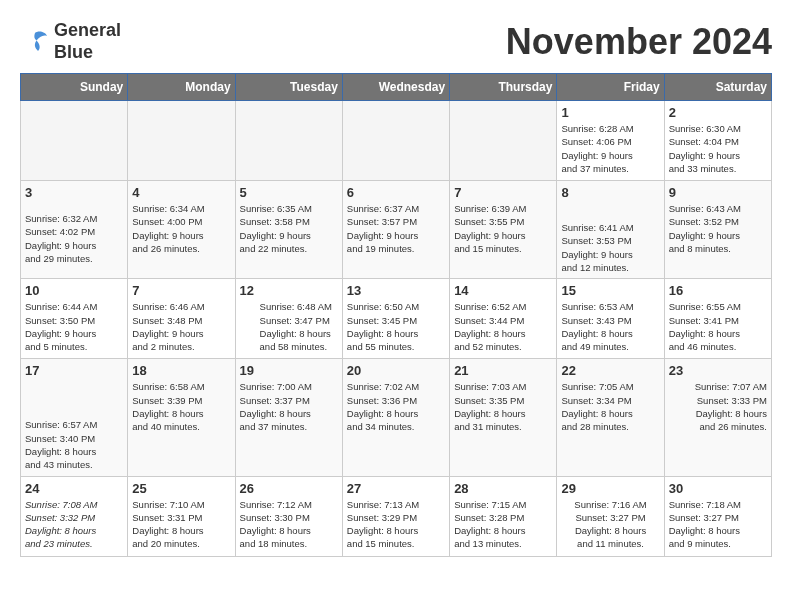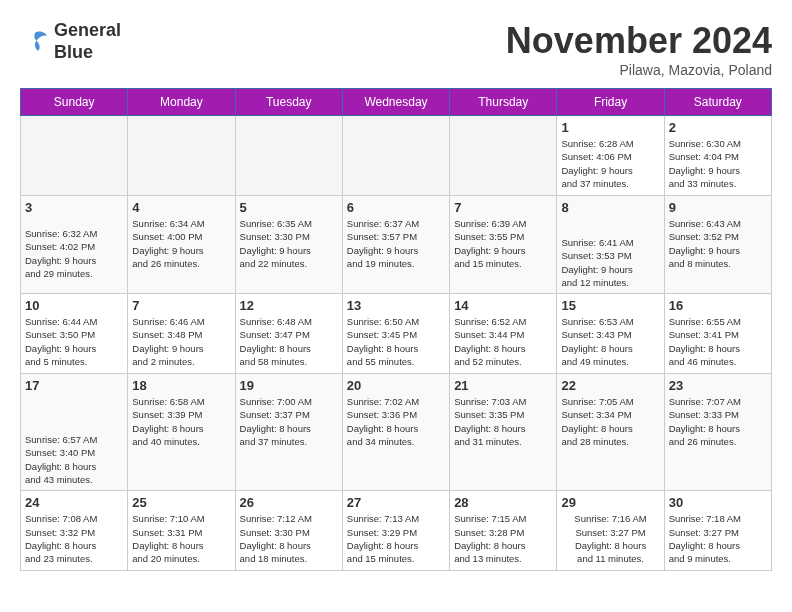--- a/index.html
+++ b/index.html
@@ -6,21 +6,21 @@
     body {
       font-family: Arial, sans-serif;
       background: #fff;
       width: 792px;
       min-height: 612px;
       padding: 20px;
     }
     .header {
       display: flex;
       justify-content: space-between;
-      align-items: flex-start;
+      align-items: flex-end;
       margin-bottom: 10px;
     }
     .logo {
       display: flex;
       align-items: center;
       gap: 4px;
     }
     .logo-text {
       font-size: 18px;
       font-weight: bold;
@@ -42,26 +42,26 @@
     .location {
       font-size: 14px;
       color: #555;
     }
     table {
       width: 100%;
       border-collapse: collapse;
       table-layout: fixed;
     }
     th {
-      background: #a21caf;
+      background: #737373;
       color: #fff;
       font-size: 12px;
-      font-weight: normal;
+      font-weight: bold;
       padding: 6px 4px;
-      text-align: center;
+      text-align: right;
       border: 1px solid #3a6aaa;
     }
     td {
       border: 1px solid #ccc;
       vertical-align: top;
       padding: 4px;
       height: 80px;
       background: #fff;
     }
     td.empty {
@@ -91,21 +91,20 @@
       <path d="M20 8 C24 4, 34 6, 36 12 C30 10, 26 14, 22 18 C20 16, 18 14, 20 8Z" fill="#4a90d9"></path>
       <path d="M22 18 C26 22, 28 28, 24 32 C20 28, 18 24, 22 18Z" fill="#4a90d9"></path>
     </svg>
     <div class="logo-text">
       <div>General</div>
       <div>Blue</div>
     </div>
   </div>
   <div class="title-block">
     <div class="month-title">November 2024</div>
-    <div class="location">Pilawa, Mazovia, Poland</div>
   </div>
 </div>
 
 <table>
   <thead>
     <tr>
     <th>Sunday</th>
         <th>Monday</th>
         <th>Tuesday</th>
         <th>Wednesday</th>
@@ -147,21 +146,21 @@
         <td>
           <div class="day-num">4</div>
           <div class="day-info" style="white-space: pre-line;">Sunrise: 6:34 AM
 Sunset: 4:00 PM
 Daylight: 9 hours
 and 26 minutes.</div>
         </td>
         <td>
           <div class="day-num">5</div>
           <div class="day-info" style="white-space: pre-line;">Sunrise: 6:35 AM
-Sunset: 3:30 PM
+Sunset: 3:58 PM
 Daylight: 9 hours
 and 22 minutes.</div>
         </td>
         <td>
           <div class="day-num">6</div>
           <div class="day-info" style="white-space: pre-line;">Sunrise: 6:37 AM
 Sunset: 3:57 PM
 Daylight: 9 hours
 and 19 minutes.</div>
         </td>
@@ -197,21 +196,21 @@
         </td>
         <td>
           <div class="day-num">7</div>
           <div class="day-info" style="white-space: pre-line;">Sunrise: 6:46 AM
 Sunset: 3:48 PM
 Daylight: 9 hours
 and 2 minutes.</div>
         </td>
         <td>
           <div class="day-num">12</div>
-          <div class="day-info" style="white-space: pre-line;">Sunrise: 6:48 AM
+          <div class="day-info" style="white-space: pre-line; margin-left: 20px;">Sunrise: 6:48 AM
 Sunset: 3:47 PM
 Daylight: 8 hours
 and 58 minutes.</div>
         </td>
         <td>
           <div class="day-num">13</div>
           <div class="day-info" style="white-space: pre-line;">Sunrise: 6:50 AM
 Sunset: 3:45 PM
 Daylight: 8 hours
 and 55 minutes.</div>
@@ -276,30 +275,30 @@
         </td>
         <td>
           <div class="day-num">22</div>
           <div class="day-info" style="white-space: pre-line;">Sunrise: 7:05 AM
 Sunset: 3:34 PM
 Daylight: 8 hours
 and 28 minutes.</div>
         </td>
         <td>
           <div class="day-num">23</div>
-          <div class="day-info" style="white-space: pre-line;">Sunrise: 7:07 AM
+          <div class="day-info" style="white-space: pre-line; text-align: right;">Sunrise: 7:07 AM
 Sunset: 3:33 PM
 Daylight: 8 hours
 and 26 minutes.</div>
         </td>
       </tr>
       <tr>
         <td>
           <div class="day-num">24</div>
-          <div class="day-info" style="white-space: pre-line;">Sunrise: 7:08 AM
+          <div class="day-info" style="white-space: pre-line; font-style: italic;">Sunrise: 7:08 AM
 Sunset: 3:32 PM
 Daylight: 8 hours
 and 23 minutes.</div>
         </td>
         <td>
           <div class="day-num">25</div>
           <div class="day-info" style="white-space: pre-line;">Sunrise: 7:10 AM
 Sunset: 3:31 PM
 Daylight: 8 hours
 and 20 minutes.</div>

